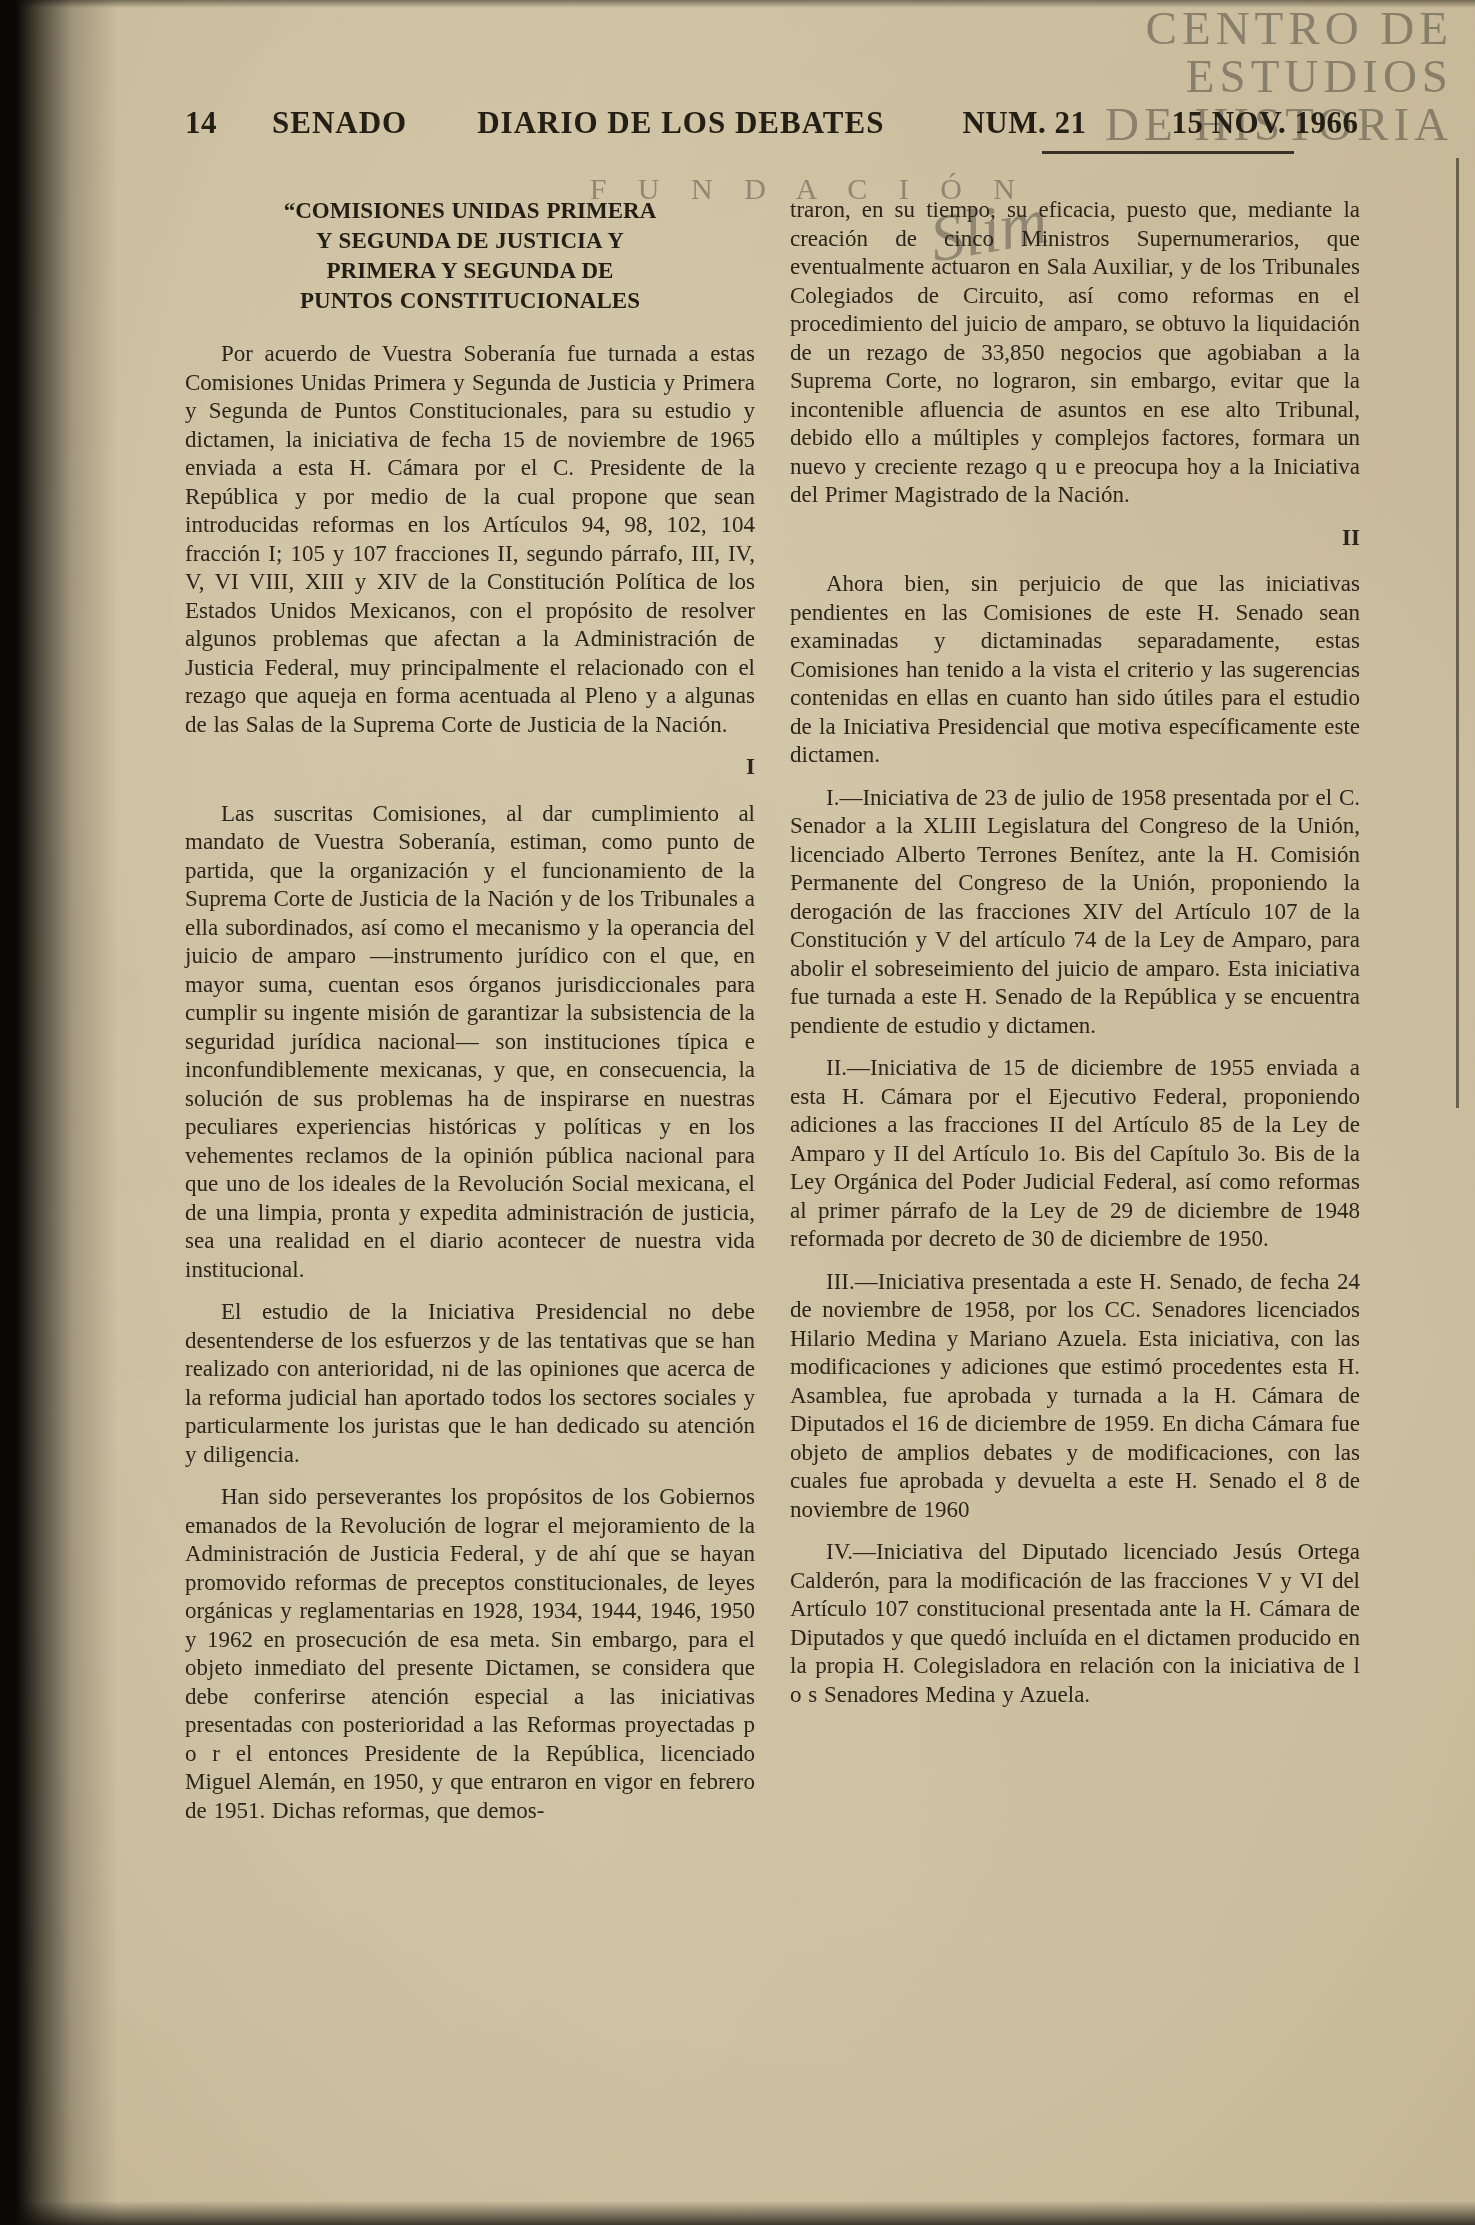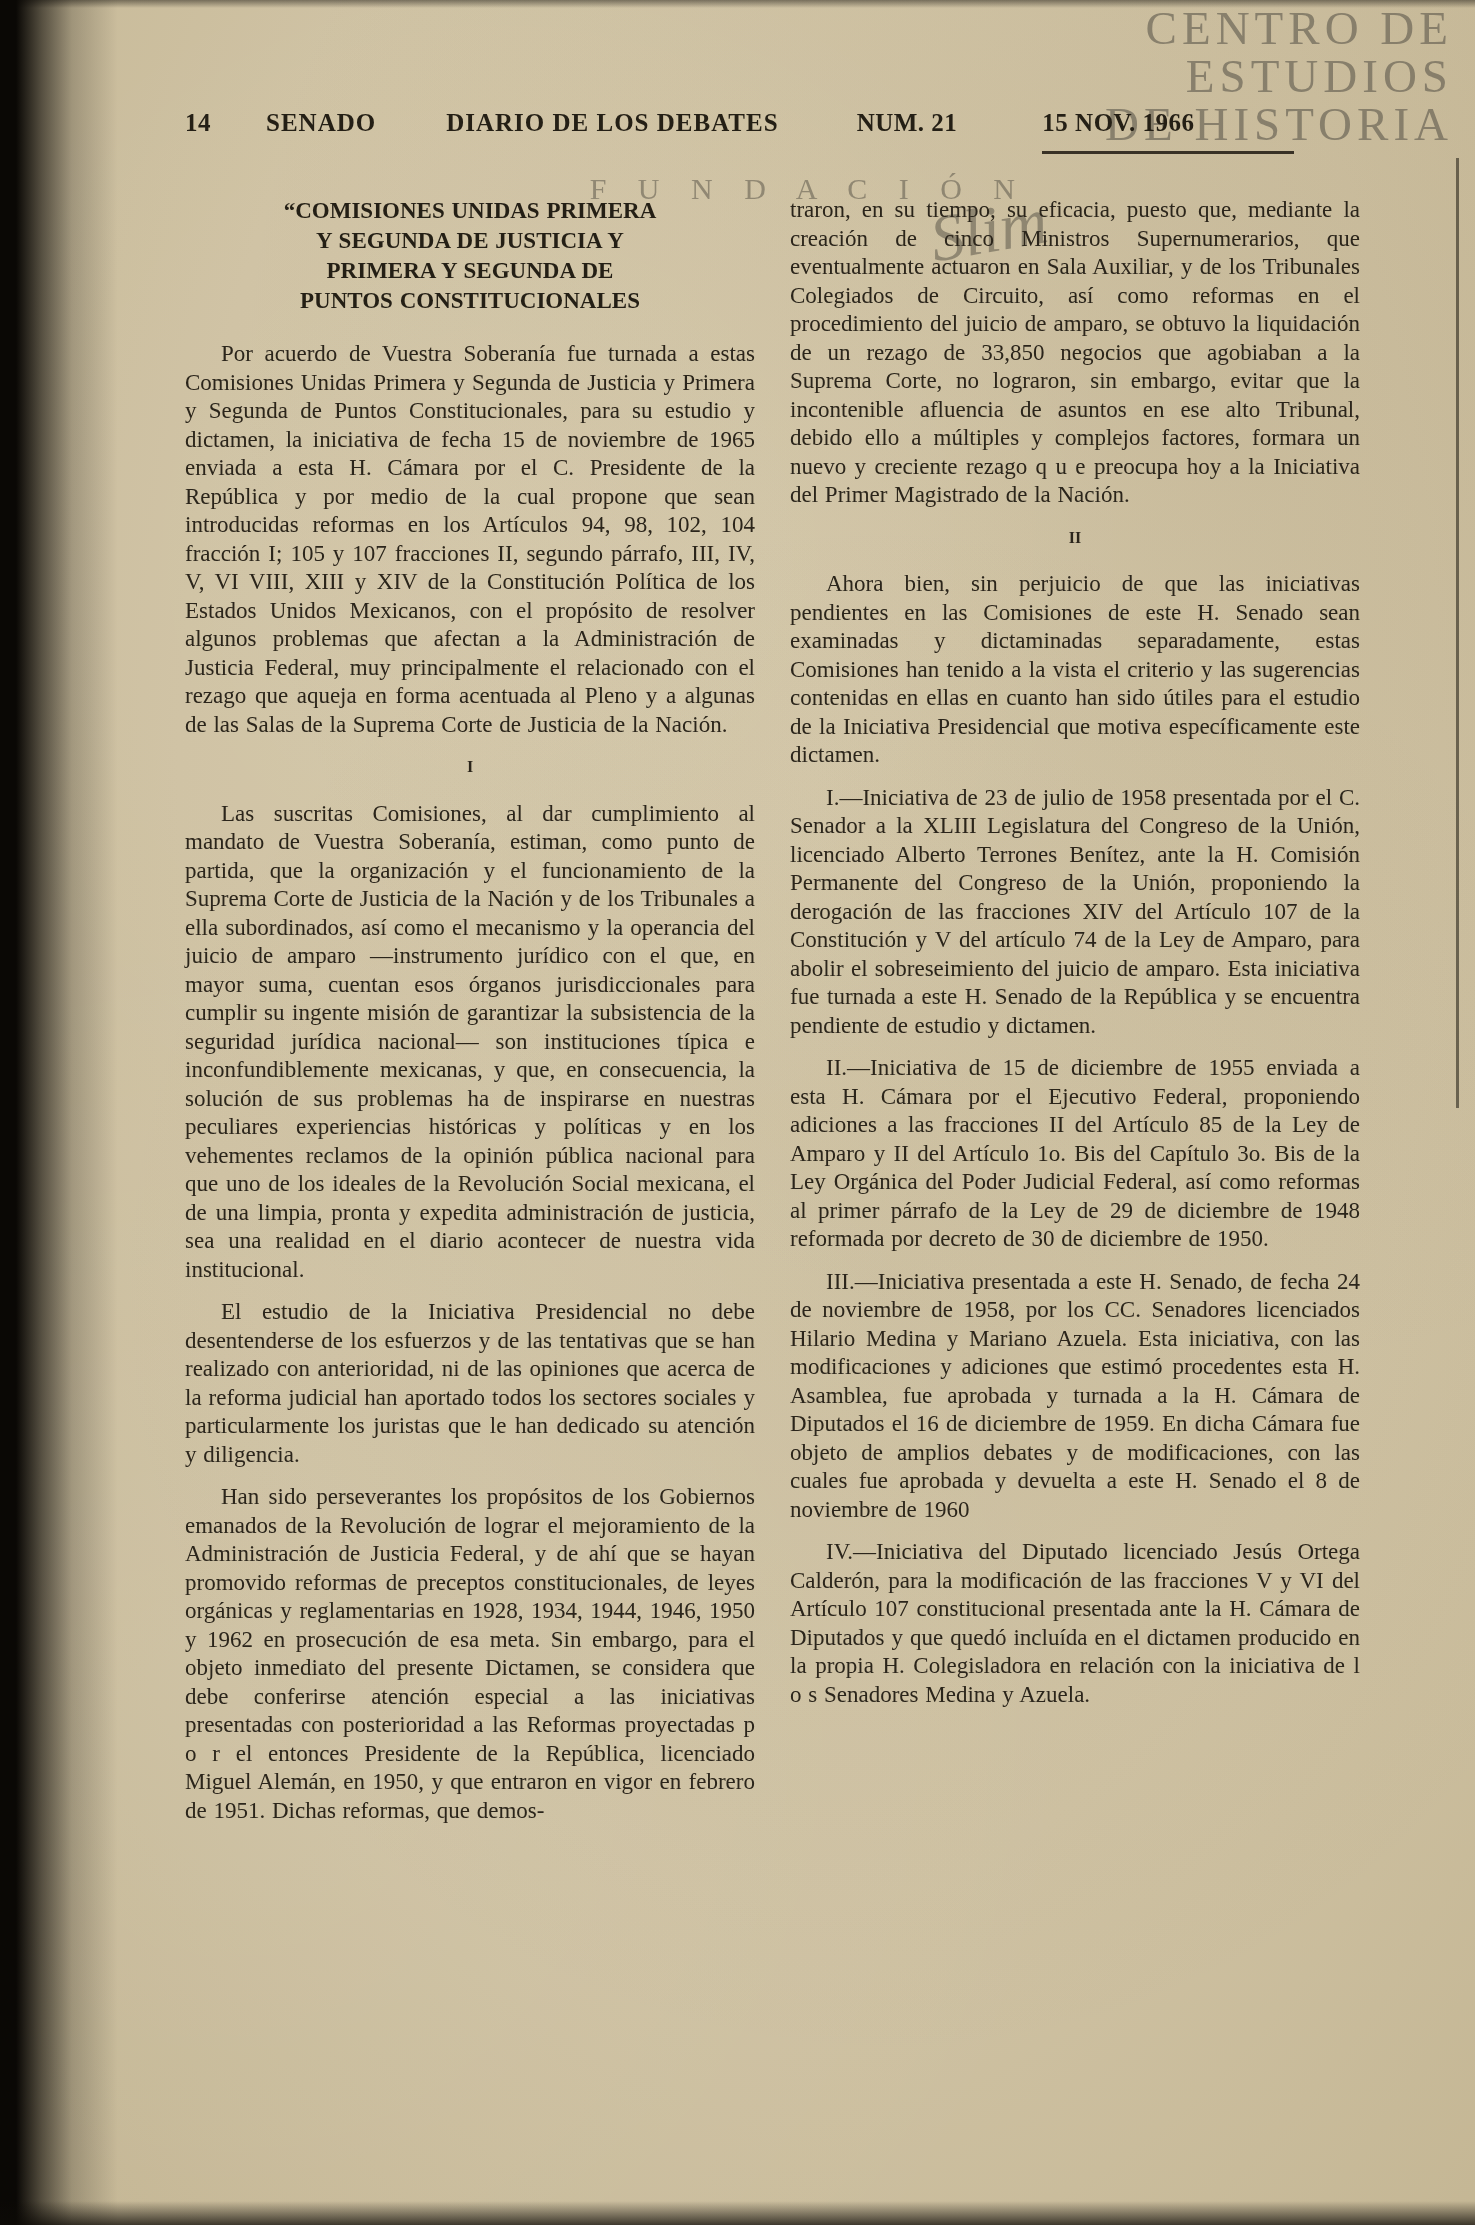--- a/index.html
+++ b/index.html
@@ -51,21 +51,21 @@
   }
   .right-edge-line {
     position:absolute; top:158px; right:16px; width:3px; height:950px;
     background:rgba(28,23,15,0.55); z-index:3;
   }
 
   
   .content { position:relative; z-index:2; padding:108px 115px 0 185px; }
   .page-header {
     display:flex; align-items:baseline;
-    font-weight:700; font-size:25px; line-height:30px; letter-spacing:0.5px;
+    font-weight:700; font-size:31px; line-height:30px; letter-spacing:0.5px;
     color:#241f15;
   }
   .h-page    { margin-right:55px; }
   .h-chamber { margin-right:70px; letter-spacing:1px; }
   .h-pub     { margin-right:78px; letter-spacing:1px; }
   .h-issue   { margin-right:85px; }
 
   .columns { display:flex; gap:35px; margin-top:58px; }
   .col {
     width:570px; flex:0 0 570px;
@@ -75,21 +75,21 @@
   }
   .doc-title {
     font-weight:700; text-align:center; white-space:pre-line;
     font-size:23px; line-height:30px; margin-bottom:24px;
     color:#241f15;
   }
   .salutation { margin-bottom:22px; letter-spacing:0.5px; }
   .body-par { text-indent:36px; margin-bottom:14px; }
   .body-par.continuation { text-indent:0; }
   .section-heading {
-    text-align:center; font-weight:700; font-size:16px;
+    text-align:right; font-weight:700; font-size:23px;
     margin:12px 0 18px 0;
   }
 
   
   .binding-shadow {
     position:absolute; top:0; left:0; width:120px; height:100%; z-index:5;
     pointer-events:none;
     background:linear-gradient(90deg,
       #0a0805 0px, #0a0805 16px,
       rgba(10,8,5,0.60) 42px,

